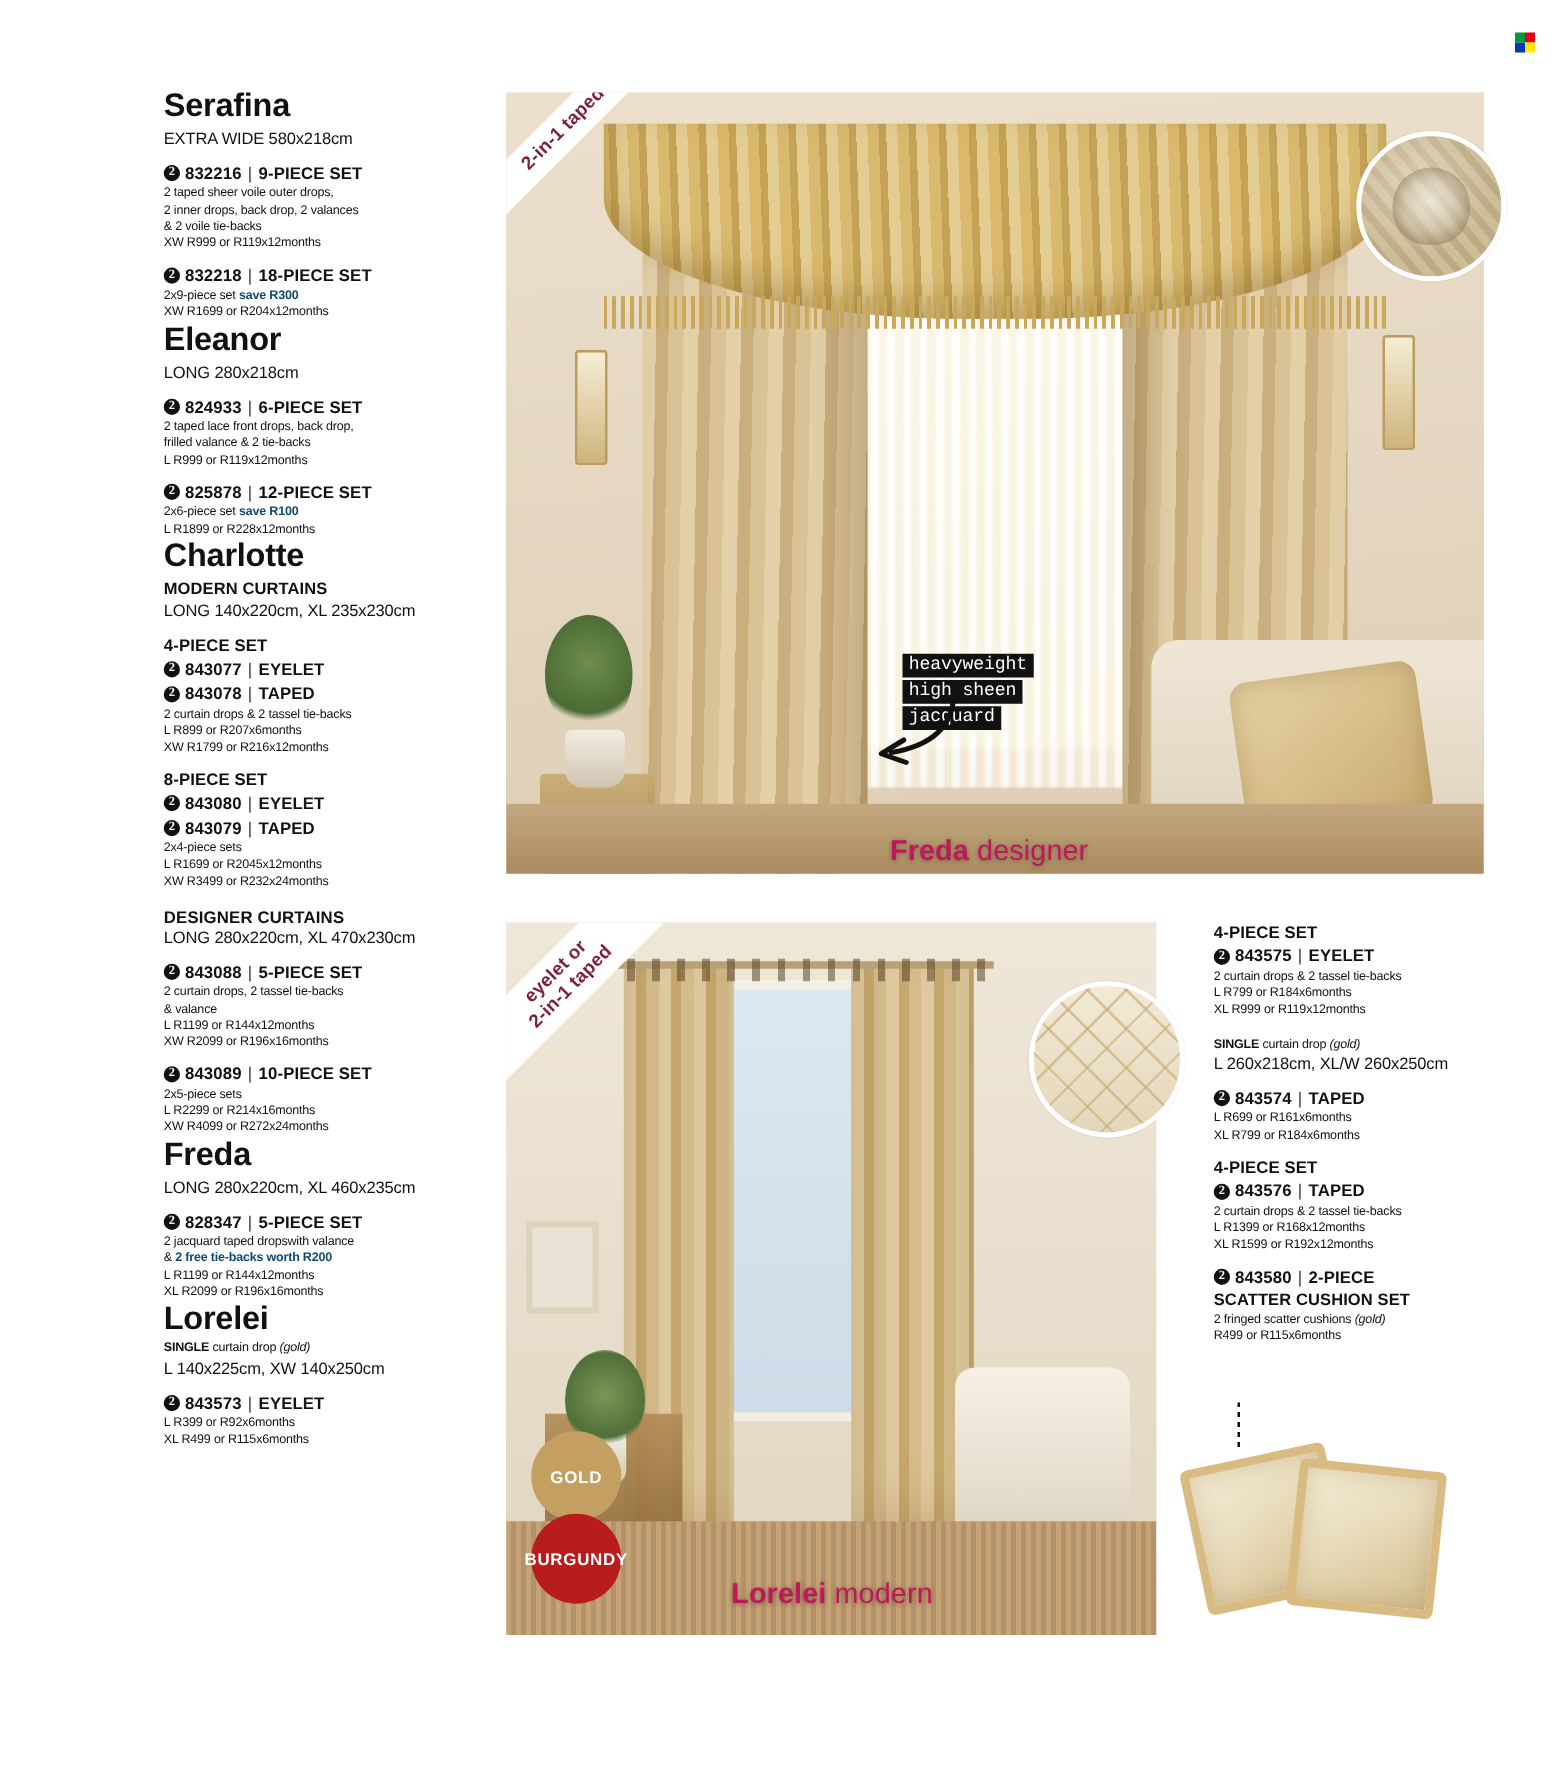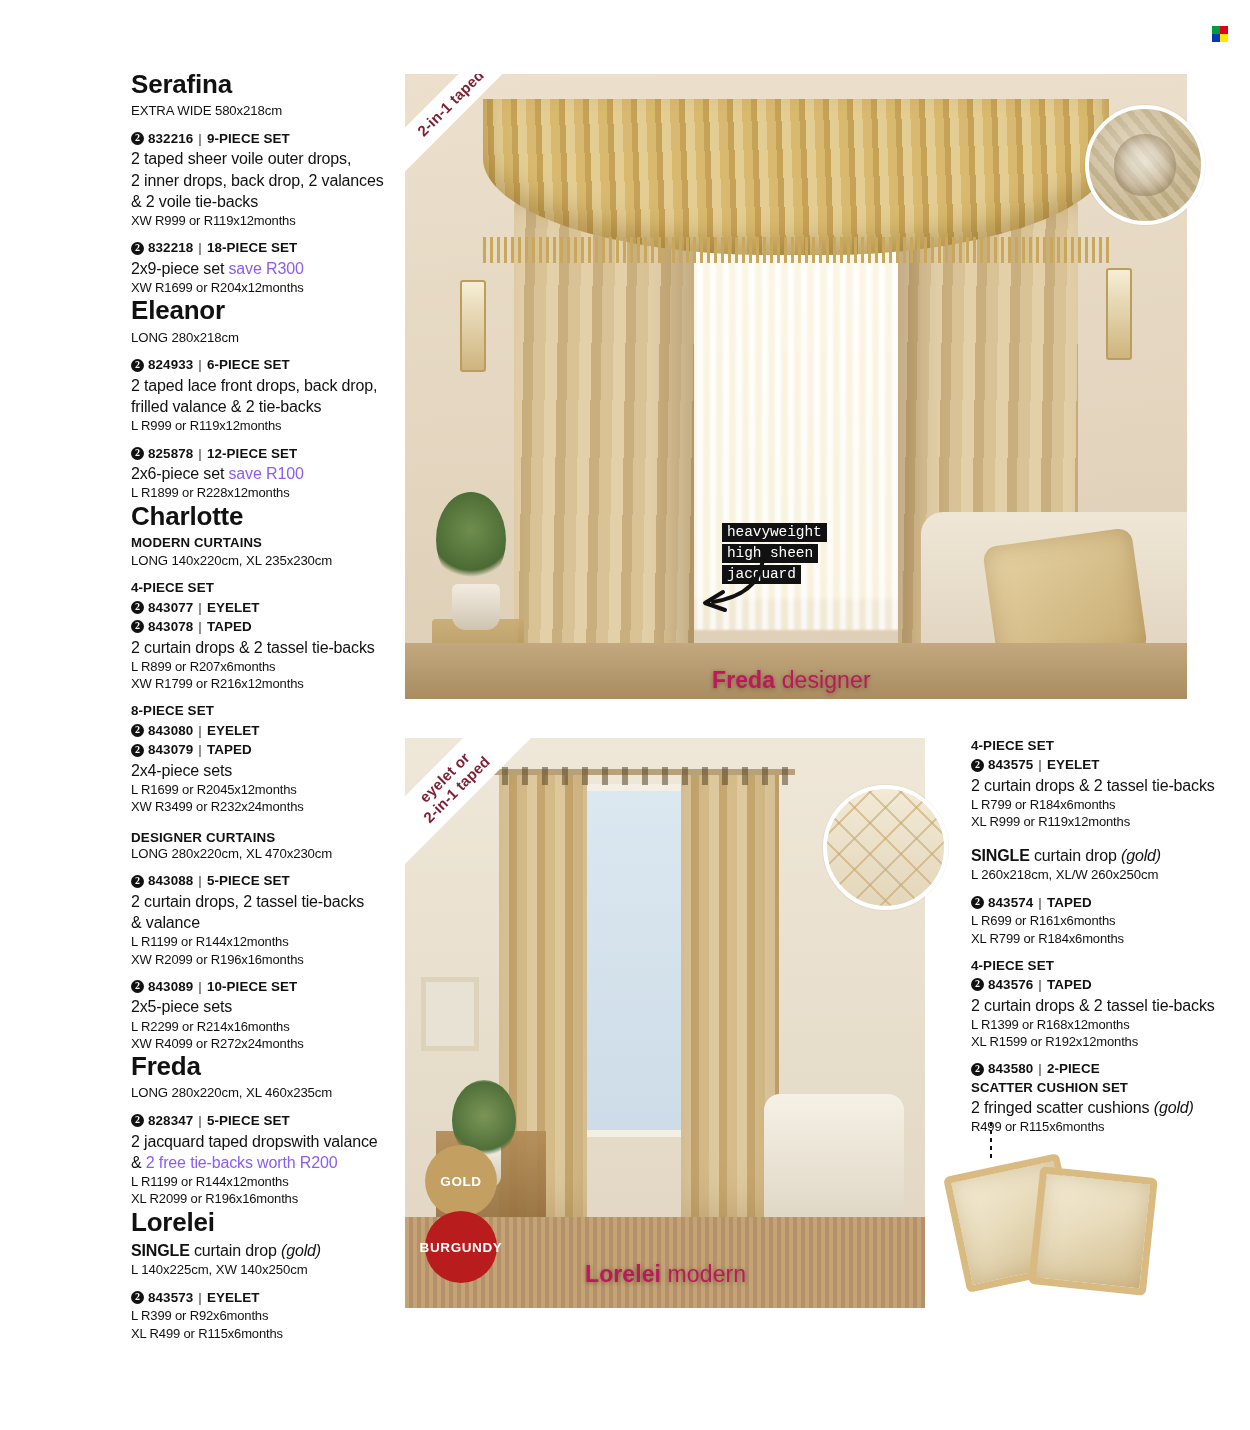--- a/index.html
+++ b/index.html
@@ -28,23 +28,23 @@
     line-height: 1.12; margin-top: 18px; margin-bottom: 3px; }
   .brand-title:first-child { margin-top: 0; }
 
   .sub-caps { font-size: 13.2px; font-weight: 700; letter-spacing: 0.1px;
     line-height: 1.35; }
   .dims { font-size: 13.2px; font-weight: 400; line-height: 1.35; letter-spacing:-0.1px; }
   .setline { font-size: 13.4px; font-weight: 700; line-height: 1.45; letter-spacing: 0.1px;
     margin-top: 9px; display: flex; align-items: center; gap: 4px; }
   .setline.tight { margin-top: 0px; }
   .setline .divider { font-weight: 400; color:#333; padding: 0 1px; }
-  .desc { font-size: 16px; line-height: 1.33; letter-spacing: -0.15px; }
-  .price { font-size: 13px; line-height: 1.33; letter-spacing: -0.15px; }
-  .save { color: #8b5cf6; font-weight: 400; }
+  .desc { font-size: 10px; line-height: 1.33; letter-spacing: -0.15px; }
+  .price { font-size: 10px; line-height: 1.33; letter-spacing: -0.15px; }
+  .save { color: #0c4a6e; font-weight: 700; }
   .gap-m { height: 14px; }
   .grp-head { font-size: 13.4px; font-weight: 700; letter-spacing: 0.15px; }
 
   
   .pcode-icon { display:inline-block; width: 13px; height: 13px; border-radius: 50%;
     background:#111; position: relative; flex: 0 0 auto; top: 0px; }
   .pcode-icon::after { content:"2"; position:absolute; left:0; right:0; top:-1px;
     text-align:center; font-size: 10px; line-height: 14px; color:#fff; font-weight:700;
     font-family:"Liberation Serif", serif; }
 

